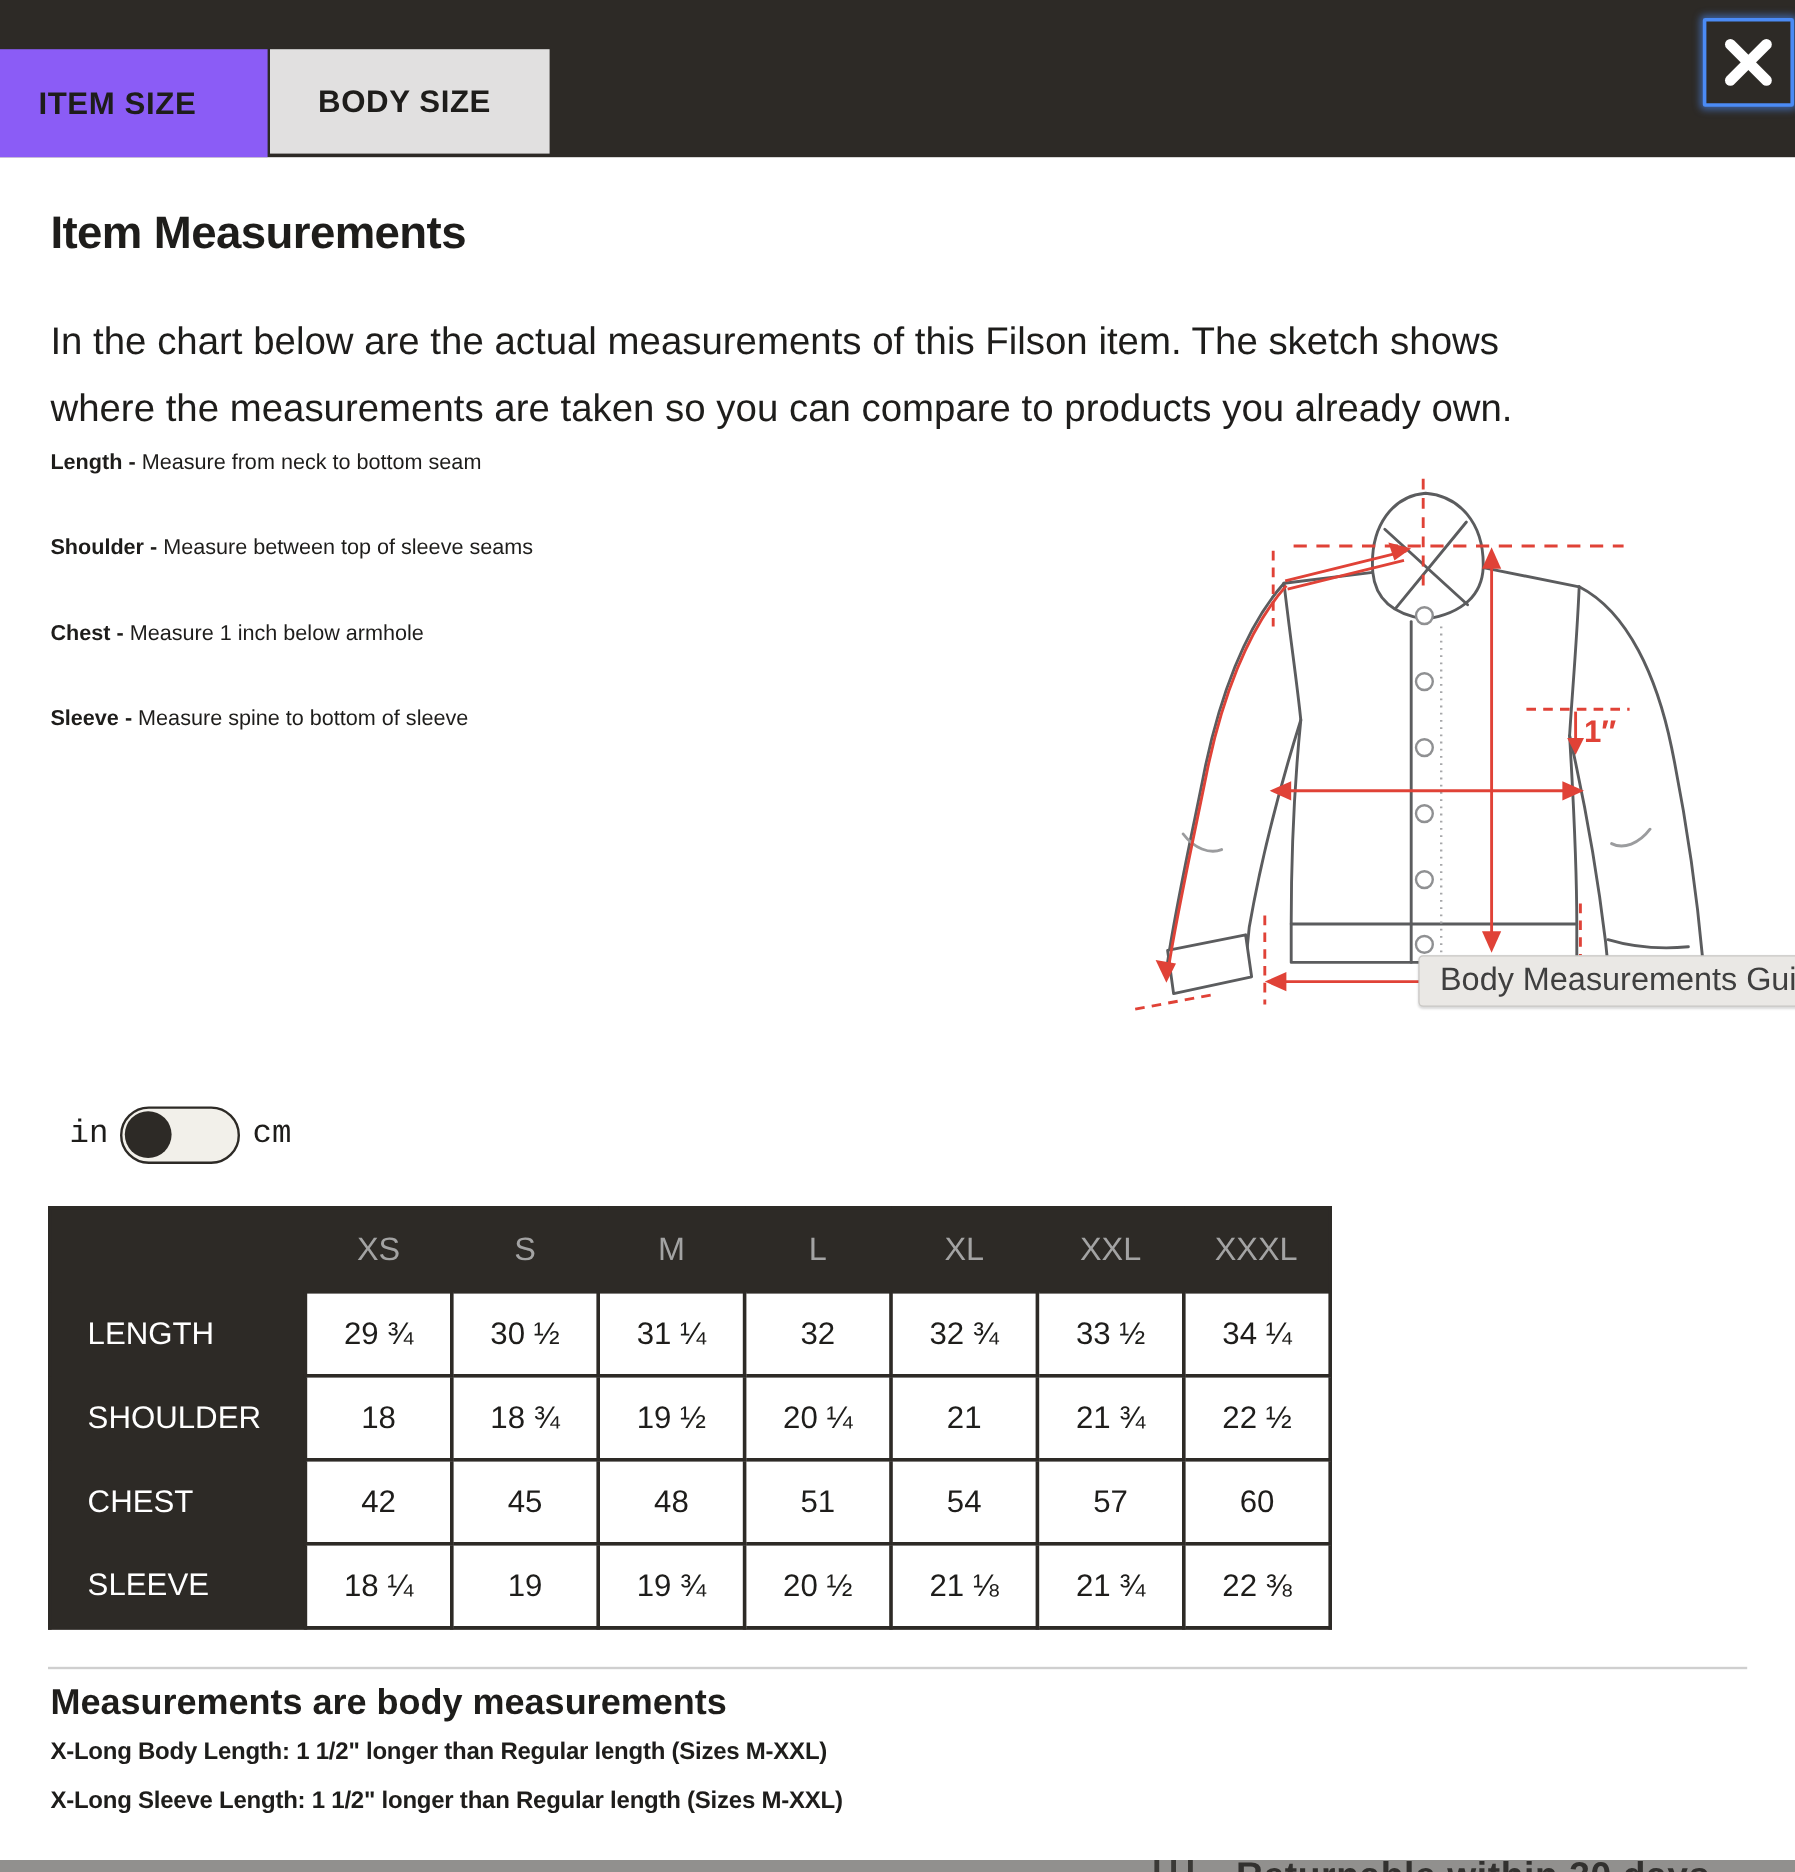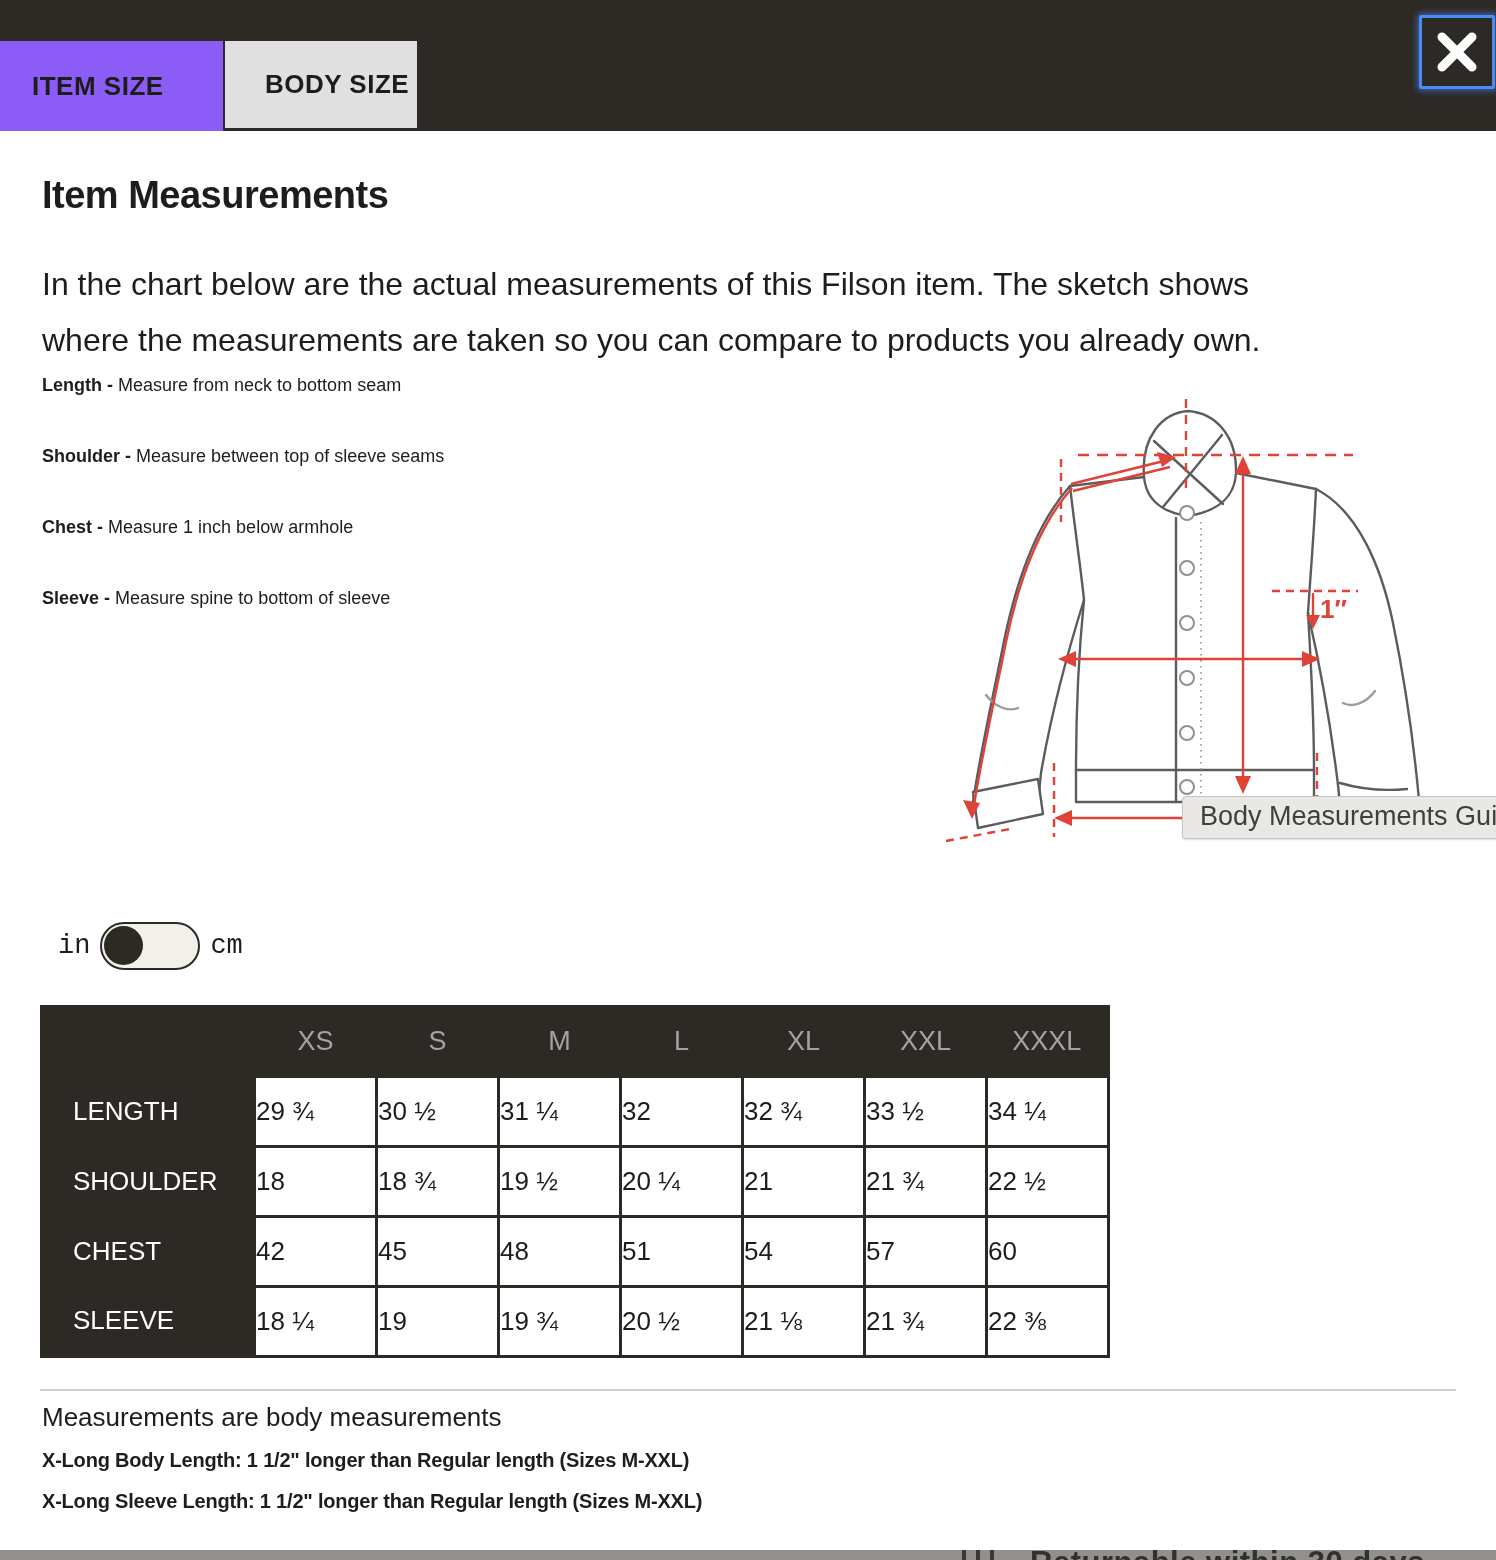--- a/index.html
+++ b/index.html
@@ -8,21 +8,21 @@
     font-family:"Liberation Sans","DejaVu Sans",sans-serif;
     color:#1e1d1b; background:#fff; position:relative;
   }
   .modal { position:absolute; inset:0; background:#fff; }
 
   
   .top-bar { position:absolute; left:0; top:0; width:1496px; height:131px; background:#2d2a26; }
   .tab { position:absolute; top:41px; height:90px; display:flex; align-items:center;
          font-size:26px; font-weight:700; letter-spacing:.5px; cursor:pointer; }
   .tab-active { left:0; width:223px; background:#8b5cf6; padding-left:32px; }
-  .tab-inactive { left:225px; width:192px; height:87px; background:#e1e0e0; padding-left:40px; }
+  .tab-inactive { left:225px; width:233px; height:87px; background:#e1e0e0; padding-left:40px; }
   .close-btn { position:absolute; left:1419px; top:15px; width:76px; height:74px;
          background:#2d2a26; border:3px solid #4b8bf5; border-radius:2px;
          box-shadow:0 0 6px 2px rgba(75,139,245,.55); display:flex; align-items:center;
          justify-content:center; cursor:pointer; }
 
   
   .page-title { position:absolute; left:42px; top:174px; font-size:38px; font-weight:700; letter-spacing:-.5px; }
   .intro { position:absolute; left:42px; top:256px; width:1270px; font-size:32px; line-height:56px; }
   .defs { position:absolute; left:42px; top:370px; }
   .def { font-size:18px; line-height:30px; margin-bottom:41px; }
@@ -42,25 +42,25 @@
   .switch { width:100px; height:48px; border:2.5px solid #2d2a26; border-radius:24px;
             background:#f2f0ea; margin:0 10px; position:relative; cursor:pointer; }
   .knob { position:absolute; left:2px; top:2px; width:39px; height:39px; border-radius:50%; background:#2d2a26; }
 
   
   table.sizes { position:absolute; left:40px; top:1005px; width:1067px; border-collapse:collapse;
                 background:#2d2a26; table-layout:fixed; border:3px solid #2d2a26; }
   table.sizes th, table.sizes td { height:70px; }
   table.sizes thead th { color:#a3a3a3; font-weight:400; font-size:27px; text-align:center; }
   table.sizes tbody th { color:#fff; font-weight:400; font-size:26px; text-align:left; padding-left:30px; }
-  table.sizes td { background:#fff; border:3px solid #2d2a26; font-size:26px; }
+  table.sizes td { background:#fff; border:3px solid #2d2a26; font-size:26px; text-align:center; }
 
   
   .divider { position:absolute; left:40px; top:1389px; width:1416px; height:2px; background:#cfcfcf; }
-  .foot-heading { position:absolute; left:42px; top:1402px; font-size:26px; font-weight:400;text-align:right; }
+  .foot-heading { position:absolute; left:42px; top:1402px; font-size:30px; font-weight:700;text-align:right; }
   .note { position:absolute; left:42px; font-size:20px; font-weight:700; letter-spacing:-.2px; }
   .note-1 { top:1449px; } .note-2 { top:1490px; }
 
   
   .bottom-strip { position:absolute; left:0; top:1550px; width:1496px; height:10px;
                   background:#91908e; overflow:hidden; }
   .bottom-strip .clipped-text { position:absolute; left:1030px; top:-3px; font-size:31px;
                   font-weight:700; line-height:1; color:#32312f; letter-spacing:.5px; }
   .icon-mark { position:absolute; top:0; width:4px; height:10px; background:#3a3936; }
 </style>

